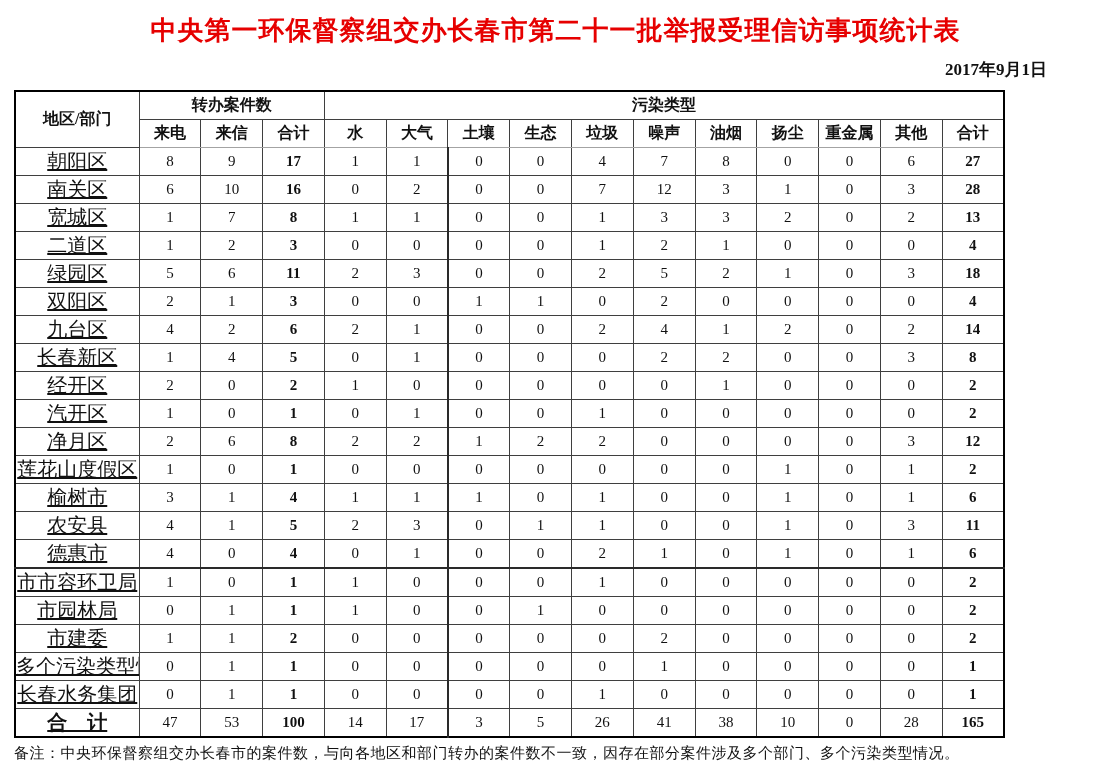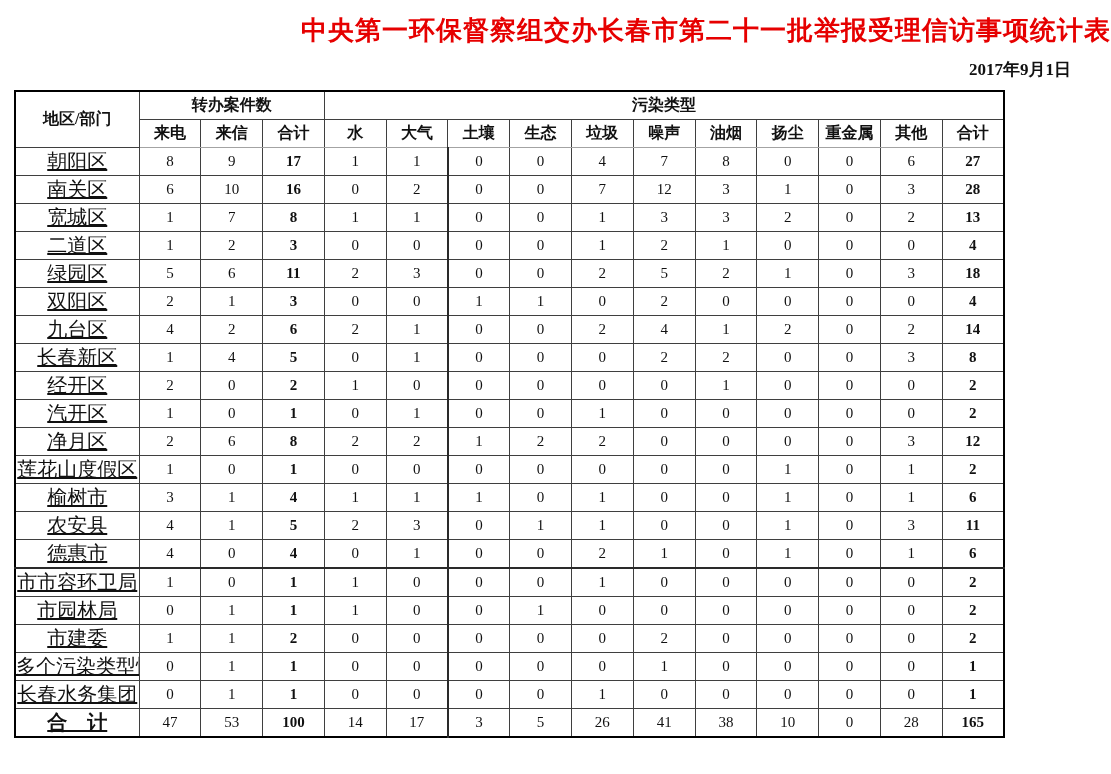--- a/index.html
+++ b/index.html
@@ -5,25 +5,25 @@
   html,body { margin:0; padding:0; background:#ffffff; }
   body {
     width:1111px; height:774px; position:relative;
     font-family:"Liberation Serif","DejaVu Serif",serif;
     color:#111111;
   }
   .page { position:relative; width:1111px; height:774px; background:#ffffff; overflow:hidden; }
 
   .title {
     position:absolute; top:13px; left:0; width:100%;
-    text-align:right; font-size:26px; font-weight:bold;
+    text-align:center; font-size:26px; font-weight:bold;
     letter-spacing:1px; margin:0;
   }
   .date {
-    position:absolute; top:58px; right:40px;
+    position:absolute; top:58px; right:64px;
     font-size:17px; font-weight:bold;
   }
 
   table.stats {
     position:absolute; top:90px; left:14px;
     width:991px; border-collapse:collapse; table-layout:fixed;
     border:2px solid #000000;
   }
   col.c-region { width:124px; }
   th, td {
@@ -450,14 +450,15 @@
     <td>41</td>
     <td>38</td>
     <td>10</td>
     <td>0</td>
     <td>28</td>
     <td class="sum">165</td>
   </tr>
       </tbody>
   </table>
 
+  <div class="footnote">备注：中央环保督察组交办长春市的案件数，与向各地区和部门转办的案件数不一致，因存在部分案件涉及多个部门、多个污染类型情况。</div>
 
 </div>
 
 </body></html>

